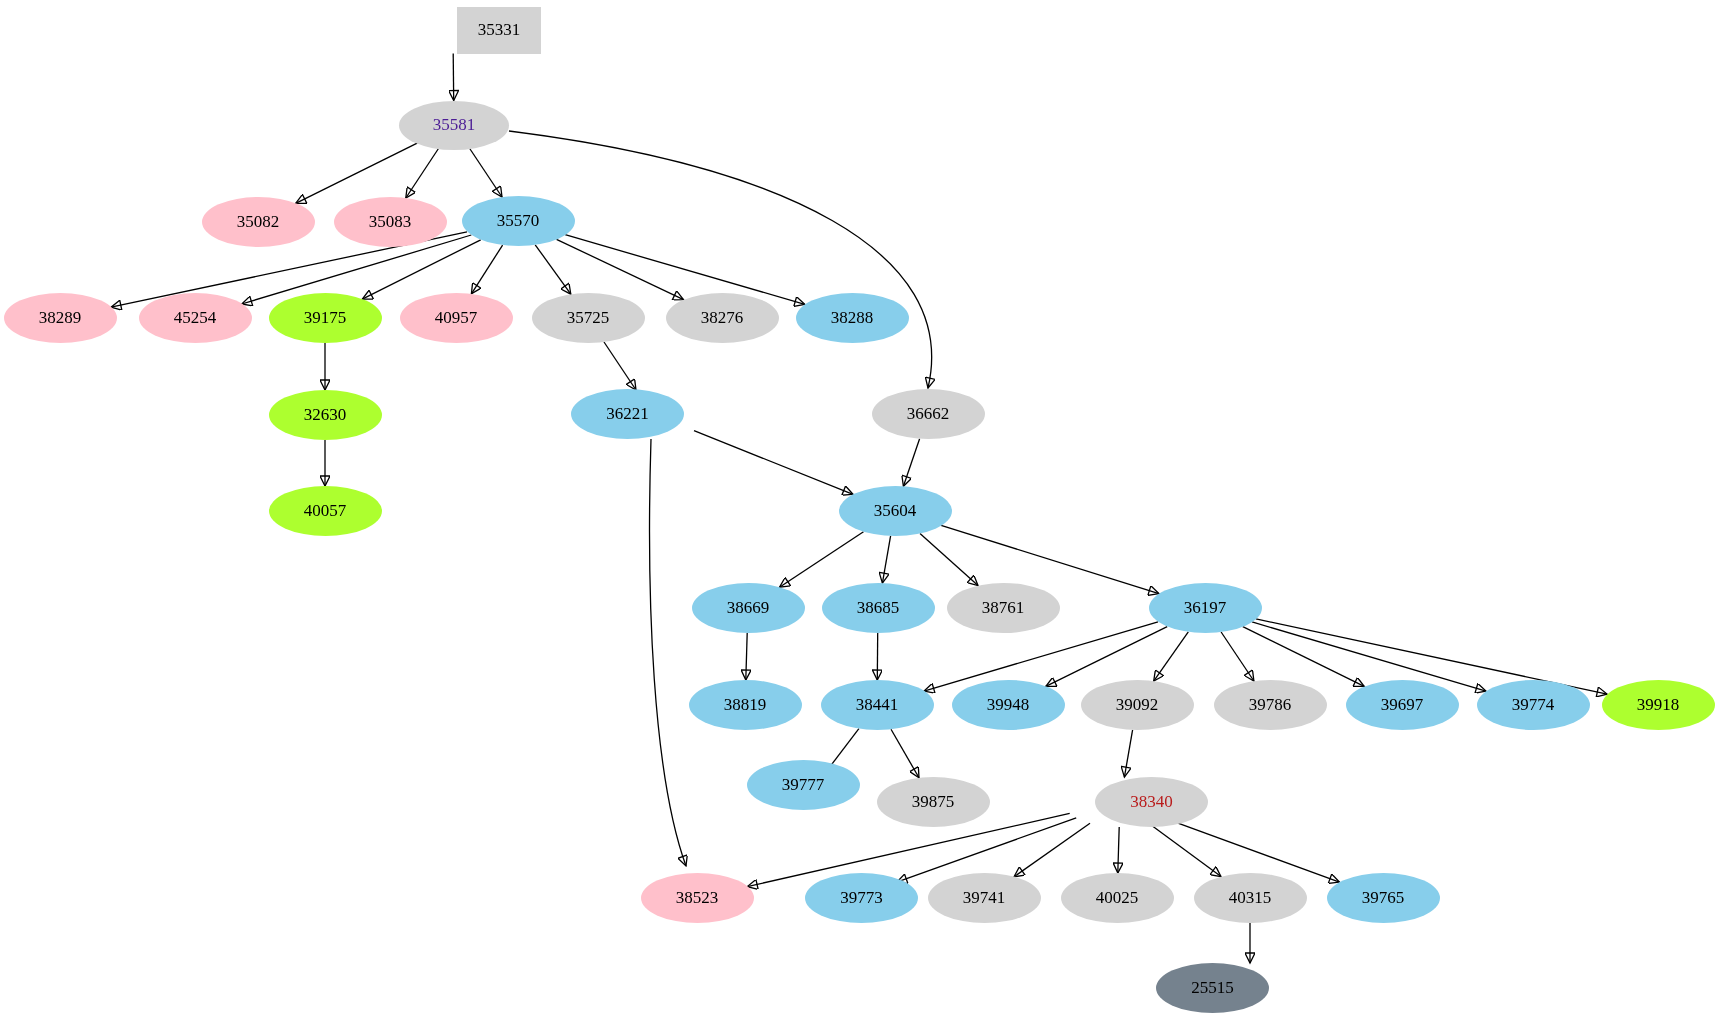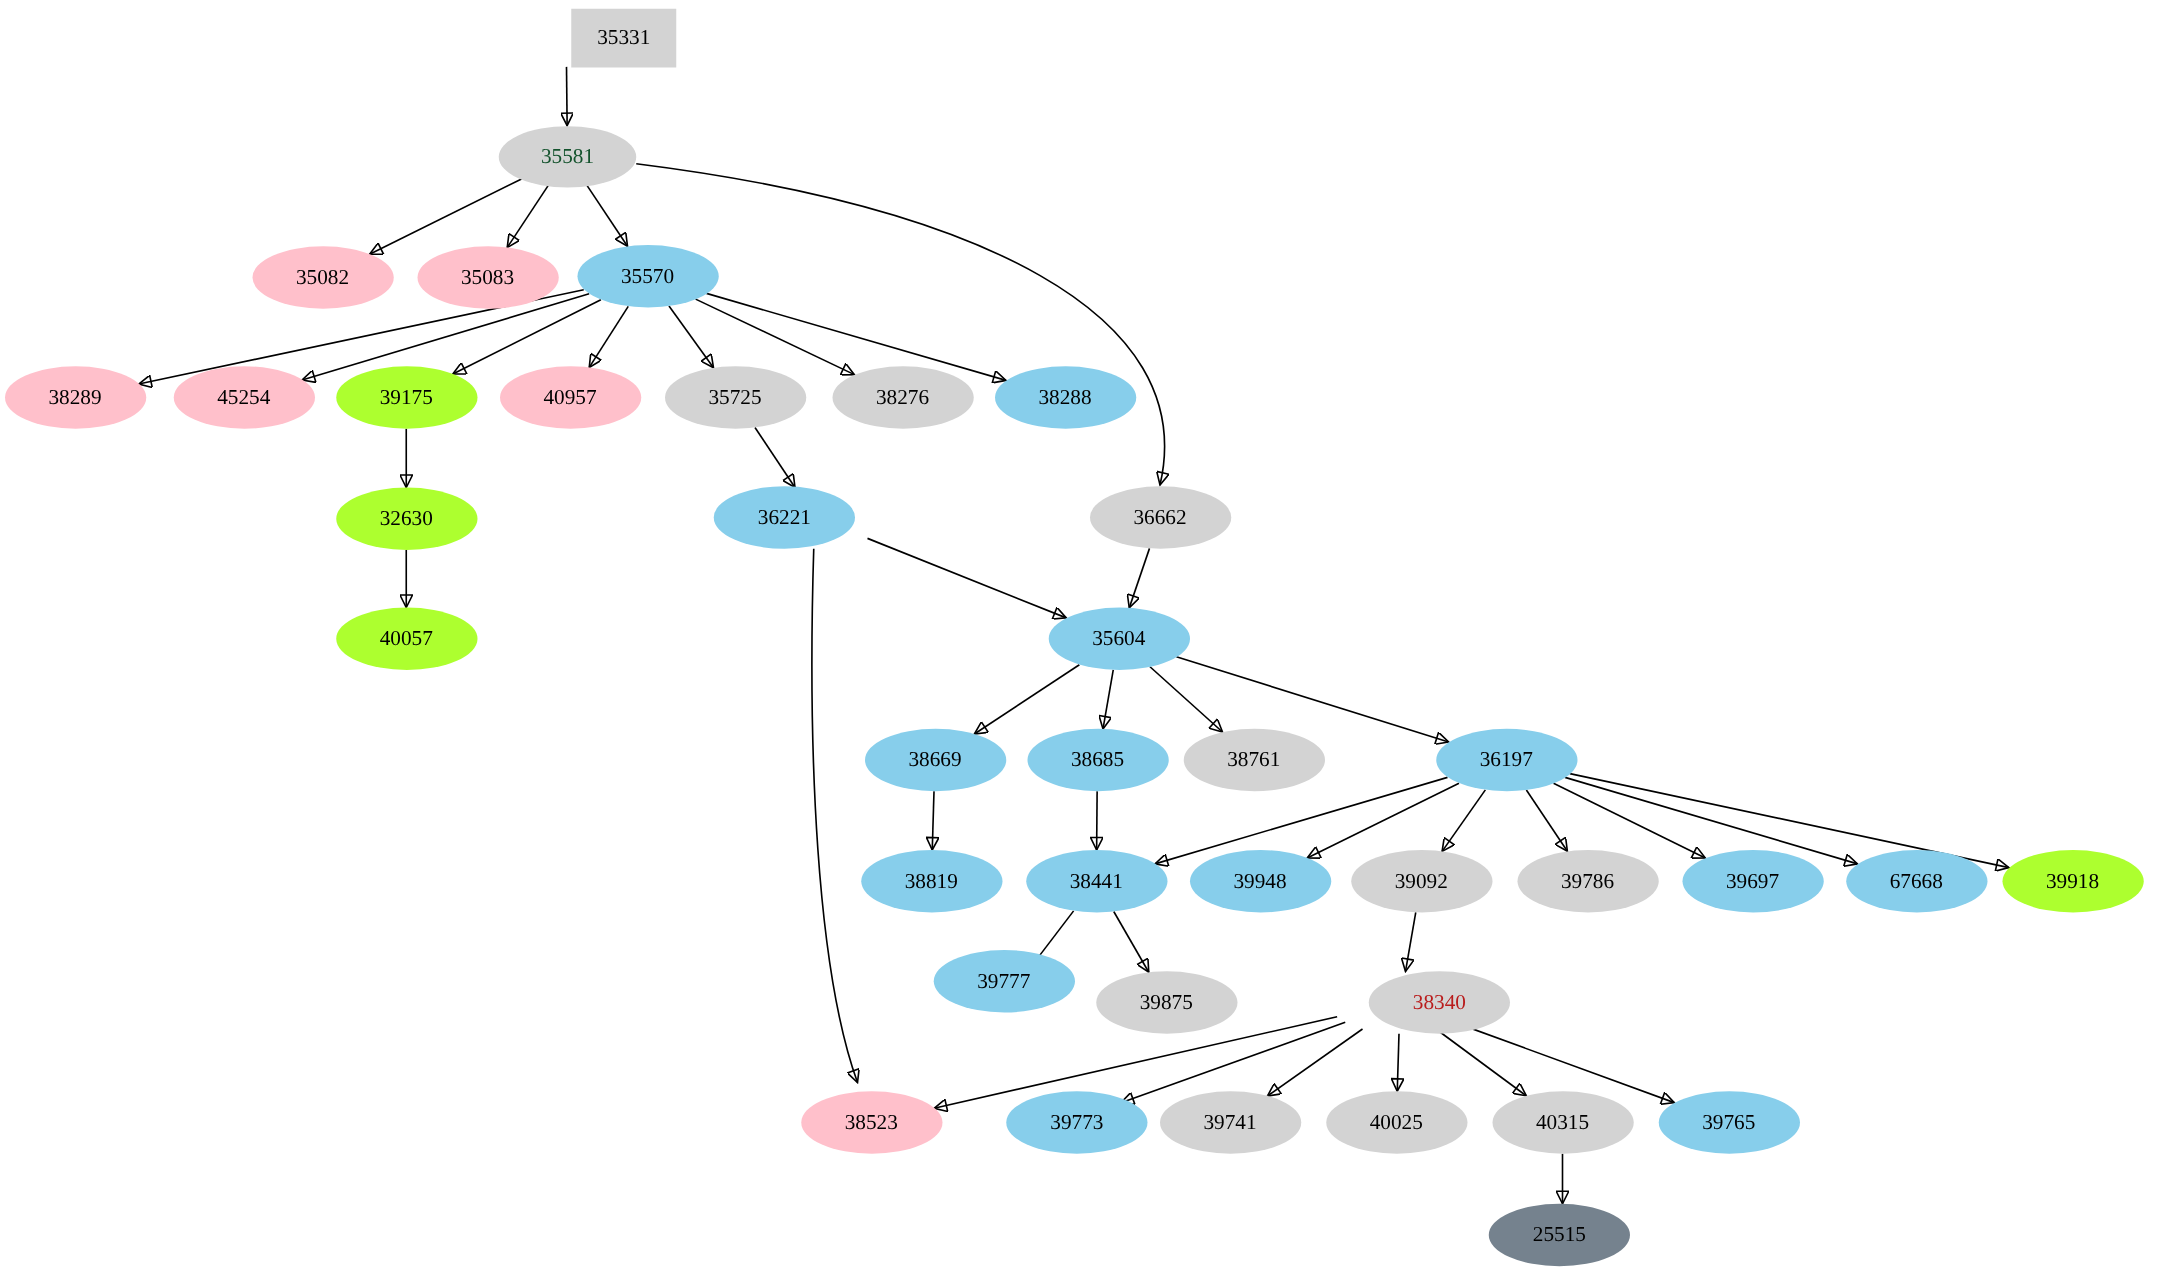--- a/index.html
+++ b/index.html
@@ -89,21 +89,21 @@
         <path d="M1076.2,817.8 L896.8,882.2" stroke="#000000" marker-end="url(#arrow)"></path>
         <path d="M1090.0,823.2 L1014.0,876.8" stroke="#000000" marker-end="url(#arrow)"></path>
         <path d="M1119.2,827.0 L1117.8,873.0" stroke="#000000" marker-end="url(#arrow)"></path>
         <path d="M1149.0,823.4 L1221.0,876.6" stroke="#000000" marker-end="url(#arrow)"></path>
         <path d="M1163.6,817.9 L1339.4,882.1" stroke="#000000" marker-end="url(#arrow)"></path>
         <path d="M1250.0,923.0 L1250.0,963.0" stroke="#000000" marker-end="url(#arrow)"></path>
       </g>
   </svg>
   <div id="node-layer">
       <div class="node box" style="left: 411px; top: 6.5px; width: 84px; height: 47px; background: rgb(211, 211, 211); color: rgb(0, 0, 0);">35331</div>
-      <div class="node ellipse" style="left: 399px; top: 100.5px; width: 110px; height: 49px; background: rgb(211, 211, 211); color: #14532d;">35581</div>
+      <div class="node ellipse" style="left: 399px; top: 100.5px; width: 110px; height: 49px; background: rgb(211, 211, 211); color: #4c1d95;">35581</div>
       <div class="node ellipse" style="left: 201.5px; top: 197px; width: 113px; height: 50px; background: rgb(255, 192, 203); color: rgb(0, 0, 0);">35082</div>
       <div class="node ellipse" style="left: 333.5px; top: 197px; width: 113px; height: 50px; background: rgb(255, 192, 203); color: rgb(0, 0, 0);">35083</div>
       <div class="node ellipse" style="left: 461.5px; top: 196px; width: 113px; height: 50px; background: rgb(135, 206, 235); color: rgb(0, 0, 0);">35570</div>
       <div class="node ellipse" style="left: 3.5px; top: 293px; width: 113px; height: 50px; background: rgb(255, 192, 203); color: rgb(0, 0, 0);">38289</div>
       <div class="node ellipse" style="left: 138.5px; top: 293px; width: 113px; height: 50px; background: rgb(255, 192, 203); color: rgb(0, 0, 0);">45254</div>
       <div class="node ellipse" style="left: 268.5px; top: 293px; width: 113px; height: 50px; background: rgb(173, 255, 47); color: rgb(0, 0, 0);">39175</div>
       <div class="node ellipse" style="left: 399.5px; top: 293px; width: 113px; height: 50px; background: rgb(255, 192, 203); color: rgb(0, 0, 0);">40957</div>
       <div class="node ellipse" style="left: 531.5px; top: 293px; width: 113px; height: 50px; background: rgb(211, 211, 211); color: #000000;">35725</div>
       <div class="node ellipse" style="left: 665.5px; top: 293px; width: 113px; height: 50px; background: rgb(211, 211, 211); color: rgb(0, 0, 0);">38276</div>
       <div class="node ellipse" style="left: 795.5px; top: 293px; width: 113px; height: 50px; background: rgb(135, 206, 235); color: rgb(0, 0, 0);">38288</div>
@@ -115,26 +115,26 @@
       <div class="node ellipse" style="left: 691.5px; top: 583px; width: 113px; height: 50px; background: rgb(135, 206, 235); color: rgb(0, 0, 0);">38669</div>
       <div class="node ellipse" style="left: 821.5px; top: 583px; width: 113px; height: 50px; background: rgb(135, 206, 235); color: rgb(0, 0, 0);">38685</div>
       <div class="node ellipse" style="left: 946.5px; top: 583px; width: 113px; height: 50px; background: rgb(211, 211, 211); color: rgb(0, 0, 0);">38761</div>
       <div class="node ellipse" style="left: 1148.5px; top: 583px; width: 113px; height: 50px; background: rgb(135, 206, 235); color: rgb(0, 0, 0);">36197</div>
       <div class="node ellipse" style="left: 688.5px; top: 680px; width: 113px; height: 50px; background: rgb(135, 206, 235); color: rgb(0, 0, 0);">38819</div>
       <div class="node ellipse" style="left: 820.5px; top: 680px; width: 113px; height: 50px; background: rgb(135, 206, 235); color: rgb(0, 0, 0);">38441</div>
       <div class="node ellipse" style="left: 951.5px; top: 680px; width: 113px; height: 50px; background: rgb(135, 206, 235); color: rgb(0, 0, 0);">39948</div>
       <div class="node ellipse" style="left: 1080.5px; top: 680px; width: 113px; height: 50px; background: rgb(211, 211, 211); color: rgb(0, 0, 0);">39092</div>
       <div class="node ellipse" style="left: 1213.5px; top: 680px; width: 113px; height: 50px; background: rgb(211, 211, 211); color: rgb(0, 0, 0);">39786</div>
       <div class="node ellipse" style="left: 1345.5px; top: 680px; width: 113px; height: 50px; background: rgb(135, 206, 235); color: rgb(0, 0, 0);">39697</div>
-      <div class="node ellipse" style="left: 1476.5px; top: 680px; width: 113px; height: 50px; background: rgb(135, 206, 235); color: rgb(0, 0, 0);">67668</div>
+      <div class="node ellipse" style="left: 1476.5px; top: 680px; width: 113px; height: 50px; background: rgb(135, 206, 235); color: rgb(0, 0, 0);">39774</div>
       <div class="node ellipse" style="left: 1601.5px; top: 680px; width: 113px; height: 50px; background: rgb(173, 255, 47); color: rgb(0, 0, 0);">39918</div>
       <div class="node ellipse" style="left: 746.5px; top: 760px; width: 113px; height: 50px; background: rgb(135, 206, 235); color: rgb(0, 0, 0);">39777</div>
       <div class="node ellipse" style="left: 876.5px; top: 777px; width: 113px; height: 50px; background: rgb(211, 211, 211); color: rgb(0, 0, 0);">39875</div>
       <div class="node ellipse" style="left: 1095px; top: 777px; width: 113px; height: 50px; background: rgb(211, 211, 211); color: #b91c1c;">38340</div>
       <div class="node ellipse" style="left: 640.5px; top: 873px; width: 113px; height: 50px; background: rgb(255, 192, 203); color: rgb(0, 0, 0);">38523</div>
       <div class="node ellipse" style="left: 805px; top: 873px; width: 113px; height: 50px; background: rgb(135, 206, 235); color: rgb(0, 0, 0);">39773</div>
       <div class="node ellipse" style="left: 927.5px; top: 873px; width: 113px; height: 50px; background: rgb(211, 211, 211); color: rgb(0, 0, 0);">39741</div>
       <div class="node ellipse" style="left: 1060.5px; top: 873px; width: 113px; height: 50px; background: rgb(211, 211, 211); color: rgb(0, 0, 0);">40025</div>
       <div class="node ellipse" style="left: 1193.5px; top: 873px; width: 113px; height: 50px; background: rgb(211, 211, 211); color: rgb(0, 0, 0);">40315</div>
       <div class="node ellipse" style="left: 1326.5px; top: 873px; width: 113px; height: 50px; background: rgb(135, 206, 235); color: rgb(0, 0, 0);">39765</div>
-      <div class="node ellipse" style="left: 1191px; top: 963px; width: 113px; height: 50px; background: rgb(117, 130, 142); color: rgb(0, 0, 0);">25515</div>
+      <div class="node ellipse" style="left: 1156px; top: 963px; width: 113px; height: 50px; background: rgb(117, 130, 142); color: rgb(0, 0, 0);">25515</div>
     </div>
 </div>
 
 </body></html>

